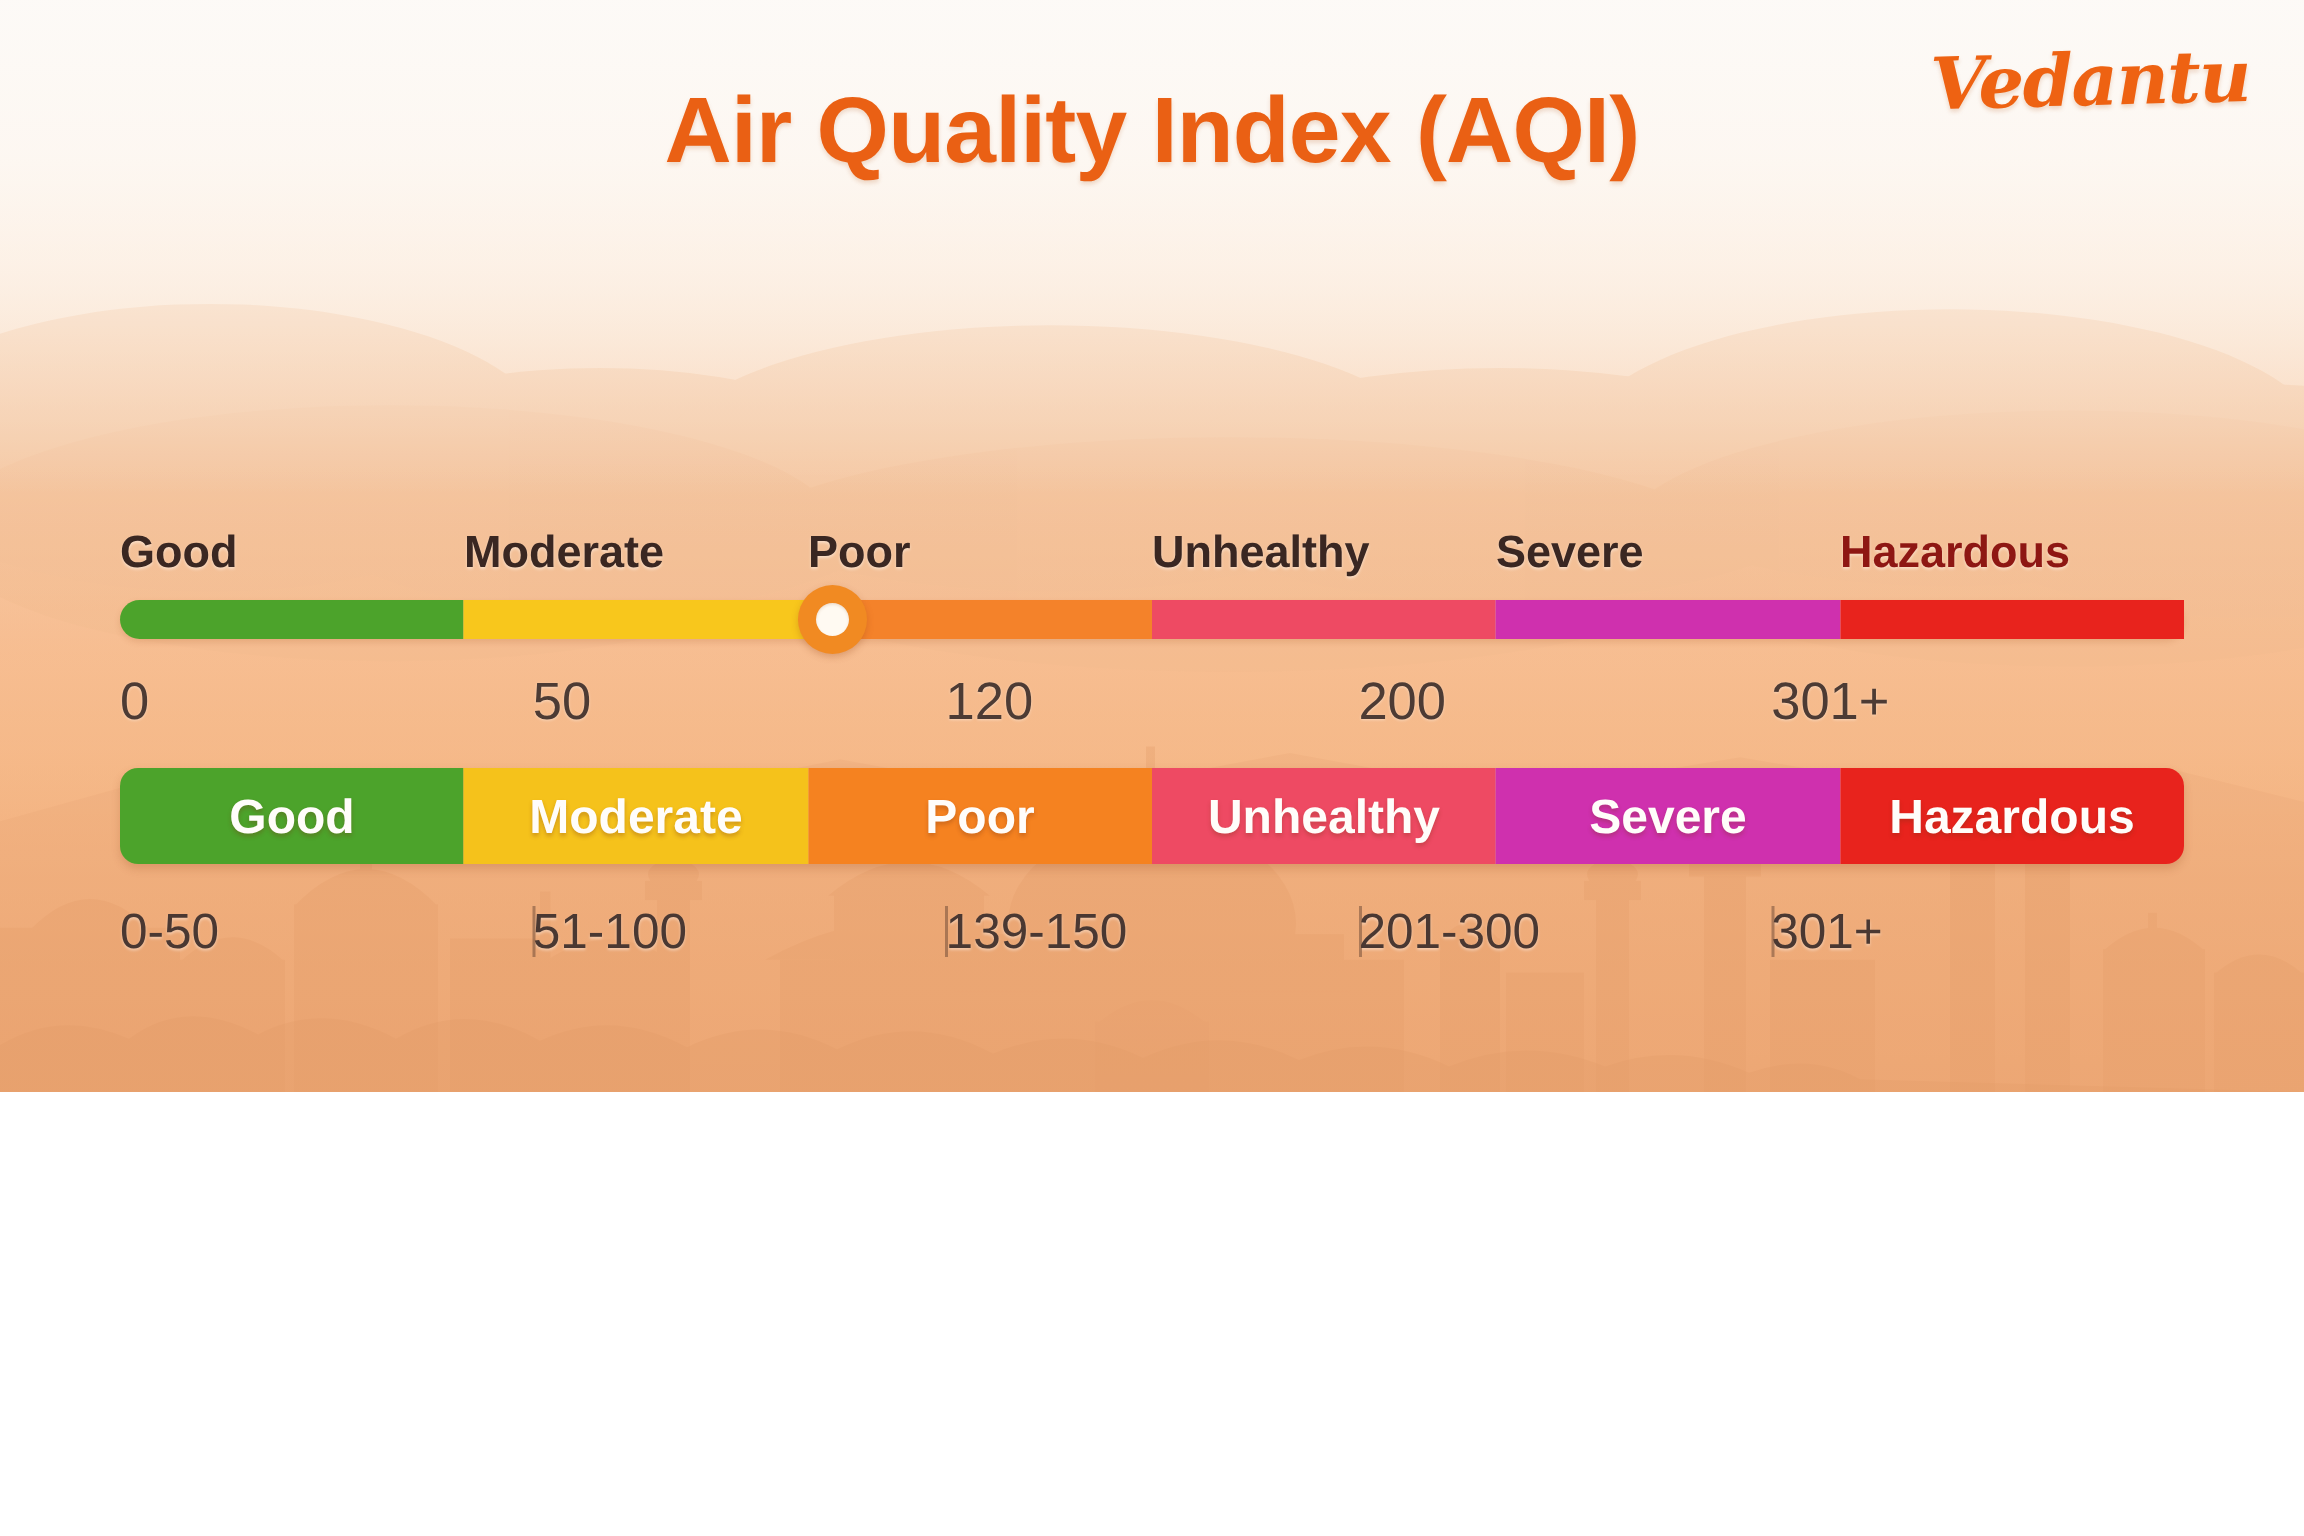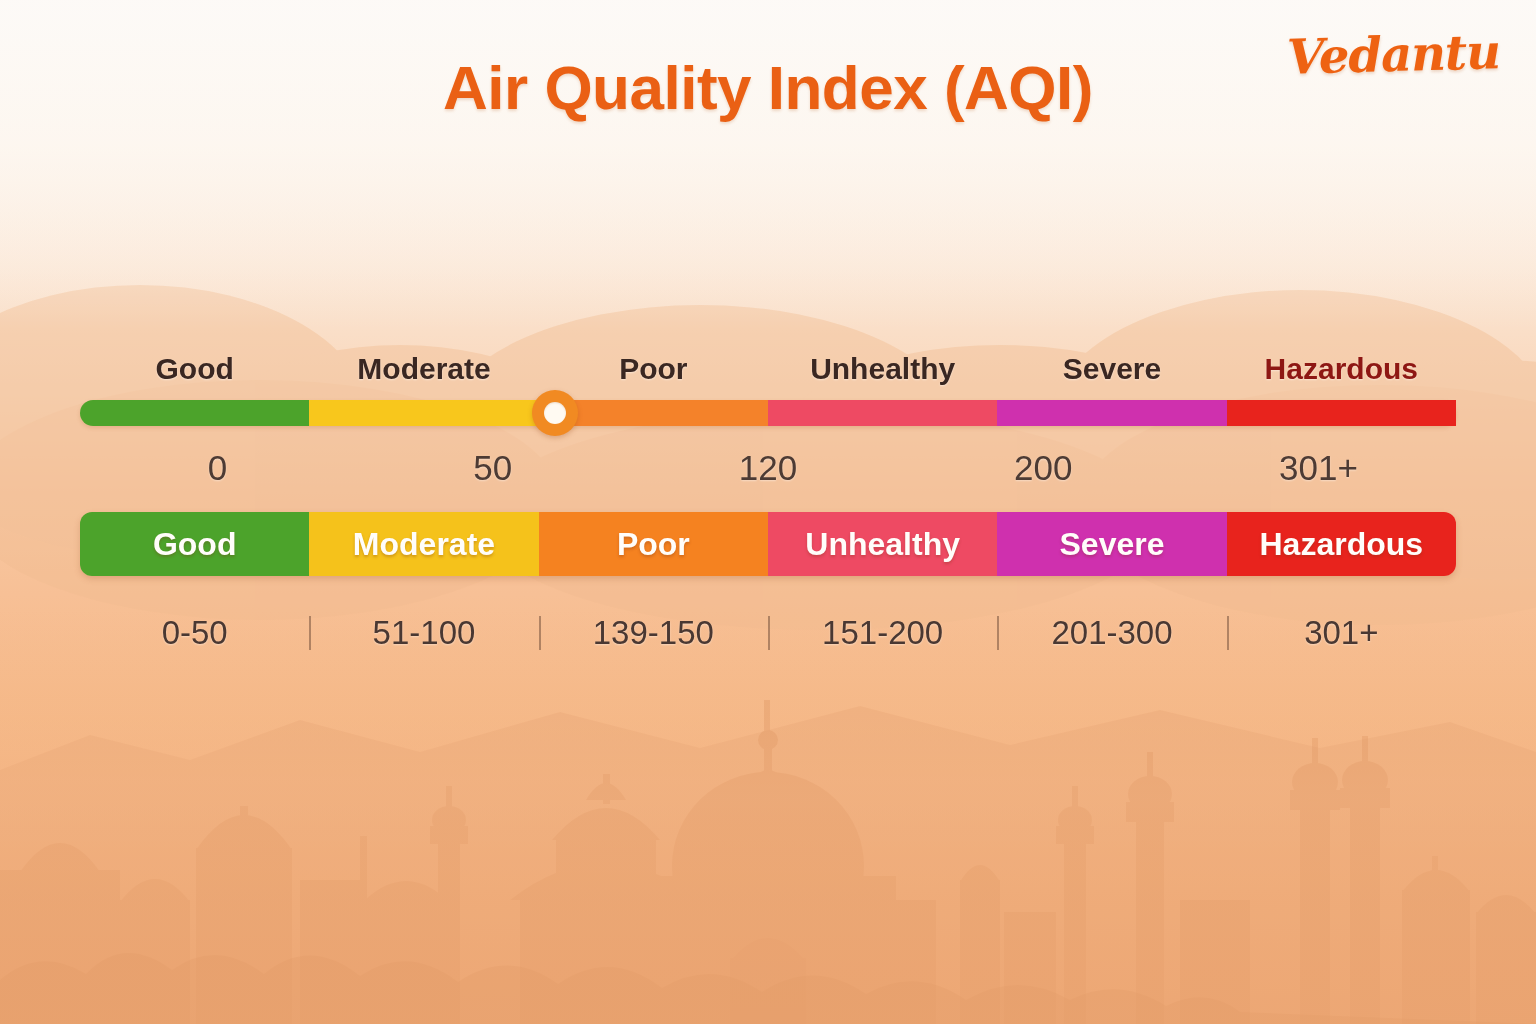--- a/index.html
+++ b/index.html
@@ -8,21 +8,21 @@
   html, body {
     width: 1536px;
     height: 1024px;
     overflow: hidden;
     font-family: "Liberation Sans", "DejaVu Sans", sans-serif;
   }
 
   #poster {
     position: relative;
     width: 1536px;
-    height: 1024px;
+    height: 728px;
     overflow: hidden;
     background: linear-gradient(180deg,
         #fbf7f3 0%,
         #fdf4ec 14%,
         #fbe7d6 26%,
         #f9d7bb 38%,
         #f8c9a4 48%,
         #f7c096 58%,
         #f5b887 70%,
         #f0ab77 84%,
@@ -77,21 +77,21 @@
 
   
   .scale-wrap {
     position: absolute;
     left: 80px;
     right: 80px;
     top: 352px;
   }
 
   .row { display: flex; width: 100%; }
-  .cell { flex: 1 1 0; text-align: center; }
+  .cell { flex: 1 1 0; }
 
   
   .labels-top .cell {
     font-size: 30px;
     font-weight: bold;
     color: #3A2722;
     text-shadow: 0 1px 2px rgba(255,255,255,.45);
     padding-bottom: 14px;
   }
   .labels-top .cell.hazard { color: #8E1713; }
@@ -146,21 +146,21 @@
   .band .cell {
     flex: 1 1 0;
     display: flex; align-items: center; justify-content: center;
     font-size: 32px;
     font-weight: bold;
     color: #FFFDFA;
     text-shadow: 0 2px 3px rgba(120,50,20,.30);
   }
 
   
-  .ranges { margin-top: 38px; }
+  .ranges { margin-top: 26px; }
   .ranges .cell {
     position: relative;
     font-size: 33px;
     color: #4A3832;
     text-shadow: 0 1px 2px rgba(255,255,255,.40);
   }
   .ranges .cell + .cell::before {
     content: "";
     position: absolute;
     left: 0; top: 2px;
@@ -315,19 +315,18 @@
       <div class="cell" style="background: rgb(245, 130, 32);">Poor</div>
       <div class="cell" style="background: rgb(238, 74, 99);">Unhealthy</div>
       <div class="cell" style="background: rgb(207, 48, 174);">Severe</div>
       <div class="cell" style="background: rgb(232, 35, 29);">Hazardous</div>
     </div>
 
     <div class="row ranges">
       <div class="cell">0-50</div>
       <div class="cell">51-100</div>
       <div class="cell">139-150</div>
-      <div class="cell">151-200</div>
       <div class="cell">201-300</div>
       <div class="cell">301+</div>
     </div>
 
   </div>
 </div>
 
 </body></html>

